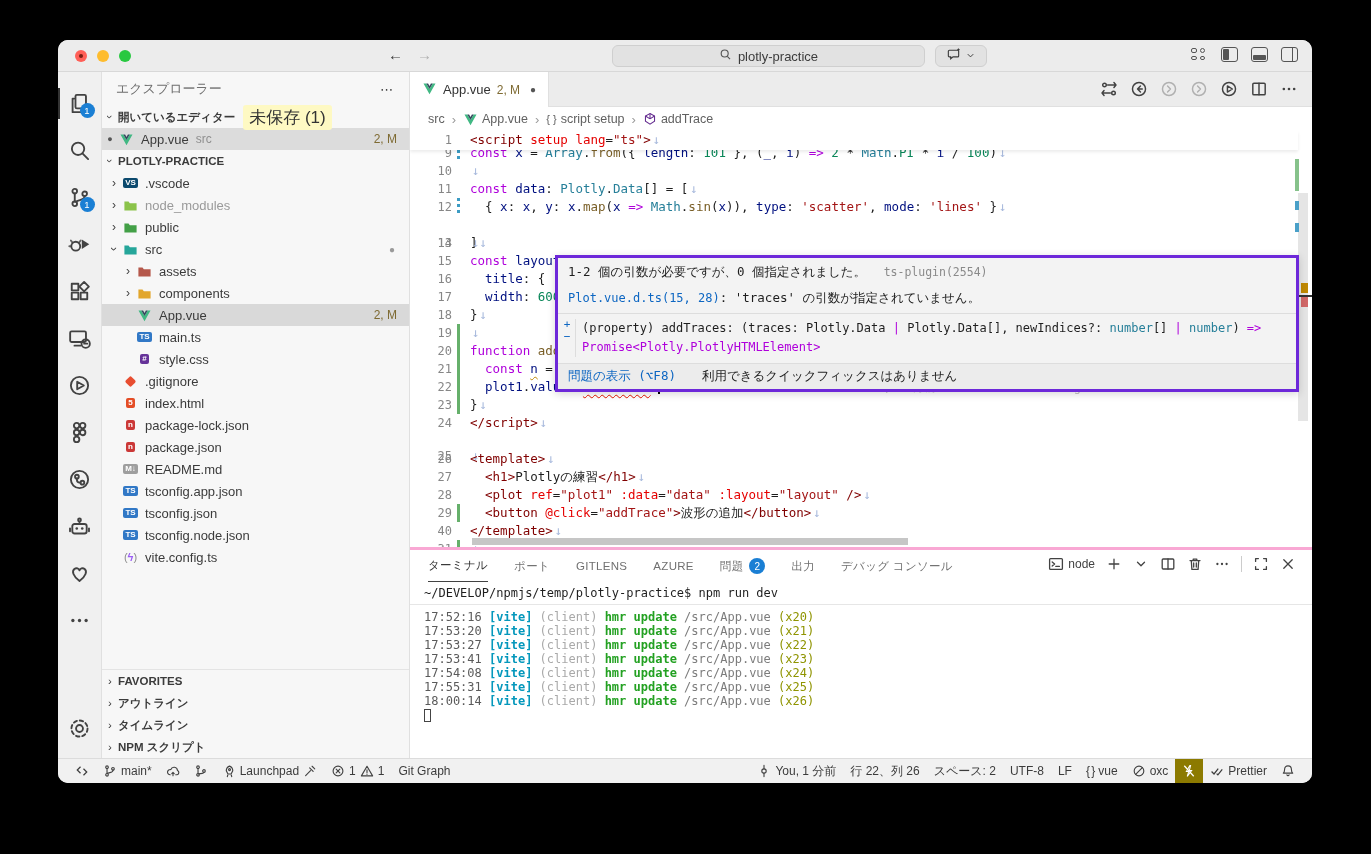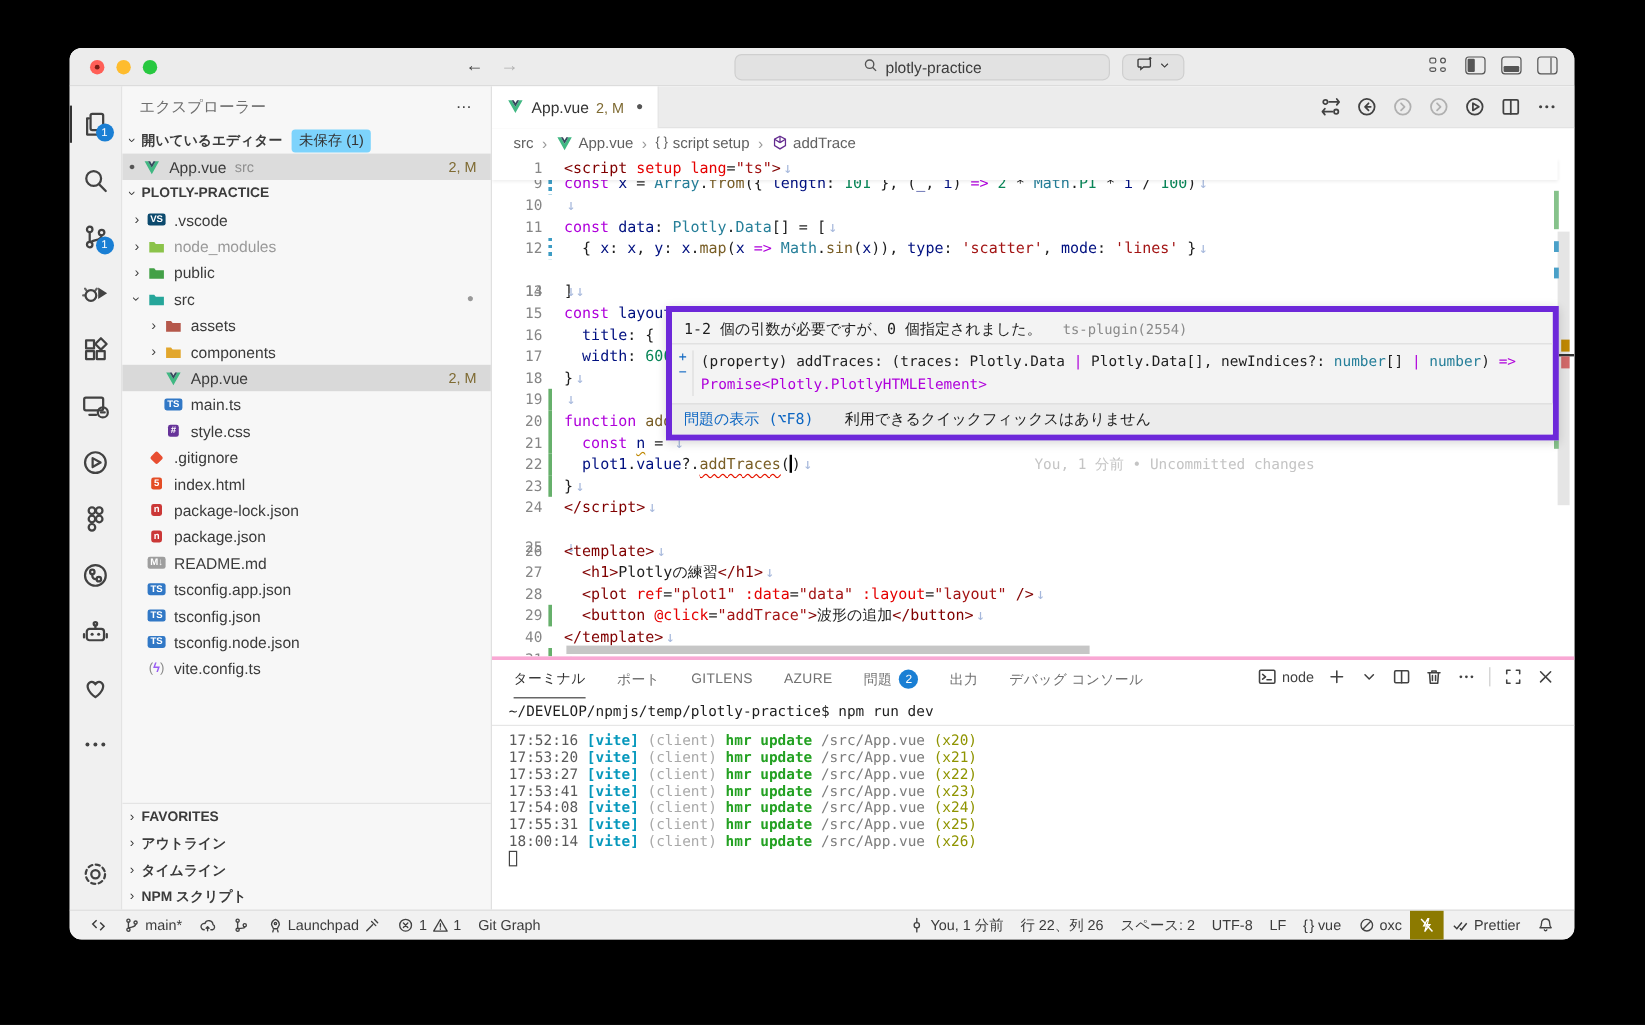--- a/index.html
+++ b/index.html
@@ -46,21 +46,21 @@
   .row .arrow{width:16px;text-align:center;color:#424242;font-size:12px;flex:none;}
   .arrow.down{display:inline-block;transform:rotate(90deg);}
   .row .fic{width:17px;height:16px;flex:none;margin-right:6px;display:flex;align-items:center;justify-content:center;}
   .row .hint{color:#8f8f8f;margin-left:7px;font-size:12px;}
   .row .gitstat{margin-left:auto;margin-right:12px;color:#7e6a32;font-size:12px;}
   .row .moddot{margin-left:auto;margin-right:14px;color:#9a9a9a;font-size:10px;}
   .row.sel{background:#d9d9d9;}
   .row.dim > .lbl{color:#9a9a9a;}
   .sect{height:22px;display:flex;align-items:center;font-weight:700;font-size:11.5px;color:#3b3b3b;}
   .sect .arrow{width:16px;text-align:center;font-weight:400;}
-  .badge-gray{background:#7dd3fc;color:#333;font-size:12px;font-weight:400;border-radius:3px;padding:1px 6px;margin-left:8px;}
+  .badge-gray{background:#fef9c3;color:#333;font-size:17px;font-weight:400;border-radius:3px;padding:1px 6px;margin-left:8px;}
   .sb-bottom{position:absolute;left:0;right:0;bottom:0;border-top:1px solid #e4e4e4;}
   .dirty-dot{width:16px;text-align:center;font-size:9px;color:#555;flex:none;}
   .badgebox{font-size:8px;font-weight:700;color:#fff;border-radius:2px;padding:1px 2px;line-height:1;}
   
   .editorcol{flex:1;position:relative;background:#fff;}
   .tabbar{position:absolute;left:0;top:0;right:0;height:35px;background:#ececec;border-bottom:1px solid #e0e0e0;display:flex;}
   .tab{height:35px;background:#fff;border-right:1px solid #e0e0e0;display:flex;align-items:center;padding:0 12px;gap:6px;font-size:13px;color:#333;margin-bottom:-1px;}
   .tab .stat{color:#7e6a32;font-size:12px;}
   .tab .dot{font-size:10px;color:#555;margin-left:4px;}
   .editoracts{margin-left:auto;display:flex;align-items:center;gap:12px;padding-right:14px;color:#424242;}
@@ -84,21 +84,21 @@
   .erru{color:#795e26;text-decoration:underline wavy #e51400 1px;text-underline-offset:3px;}
   .warnu{color:#001080;text-decoration:underline wavy #bf8803 1px;text-underline-offset:3px;}
   .cursor{display:inline-block;width:1.6px;height:15px;background:#000;vertical-align:-3px;}
   .blame{position:absolute;left:452px;color:#c4c4c4;font-size:12px;}
   .sticky{position:absolute;left:0;top:0;right:14px;height:19px;background:#fff;box-shadow:0 2px 3px rgba(0,0,0,.08);z-index:5;}
   .hscroll{position:absolute;left:62px;top:407px;width:436px;height:7px;background:#c6c6c6;z-index:6;}
   
   .ruler{position:absolute;right:0;top:0;width:18px;height:416px;z-index:4;}
   .mk{position:absolute;}
   
-  .tooltip{position:absolute;left:145px;top:124px;width:744px;background:#f3f3f3;border:5px solid #6d28d9;
+  .tooltip{position:absolute;left:145px;top:124px;width:744px;background:#f3f3f3;border:3px solid #6d28d9;
     box-shadow:0 2px 8px rgba(0,0,0,.16);z-index:10;font-size:12.5px;color:#1e1e1e;}
   .tt-row{padding:4px 10px 2px 10px;line-height:19px;}
   .tt-src{color:#8a8a8a;font-family:"DejaVu Sans Mono","Liberation Mono",monospace;font-size:11.5px;margin-left:10px;}
   .tt-link{color:#0d66c2;font-family:"DejaVu Sans Mono","Liberation Mono",monospace;font-size:12px;}
   .tt-sig{border-top:1px solid #ddd;display:flex;padding:5px 10px 6px 4px;gap:6px;}
   .tt-pm{color:#0d66c2;font-size:11px;line-height:11px;display:flex;flex-direction:column;gap:1px;width:14px;text-align:center;border-right:1px solid #ddd;padding-right:3px;}
   .tt-code{font-size:12px;line-height:19px;white-space:pre-wrap;}
   .tt-status{border-top:1px solid #ddd;background:#ececec;padding:4px 10px;display:flex;gap:26px;font-size:12.5px;}
   .tt-status .act{color:#0d66c2;}
   .kw2{color:#af00db;} .type2{color:#267f99;} .mag{color:#af00db;}
@@ -604,20 +604,23 @@
         <div class="sticky" id="stickyline">
             <div class="cl" style="top: 0px;"><span class="num">1</span><span class="code"><span class="tag">&lt;script</span><span class="pln"> </span><span class="attr">setup</span><span class="pln"> </span><span class="attr">lang</span><span class="pln">=</span><span class="str">"ts"</span><span class="tag">&gt;</span><span class="eol">↓</span></span></div>
           </div>
         <div class="hscroll"></div>
 
         <div class="tooltip">
           <div class="tt-row">
             <span>1-2 個の引数が必要ですが、0 個指定されました。</span>
             <span class="tt-src">ts-plugin(2554)</span>
           </div>
+          <div class="tt-row" style="padding-bottom:5px">
+            <span class="tt-link">Plot.vue.d.ts(15, 28)</span><span>: 'traces' の引数が指定されていません。</span>
+          </div>
           <div class="tt-sig">
             <span class="tt-pm">
                 <span>+</span>
                 <span>−</span>
               </span>
             <span class="tt-code mono"><span id="sig1"><span class="pln">(</span><span class="pln">property</span><span class="pln">) </span><span class="pln">addTraces</span><span class="pln">: (</span><span class="pln">traces</span><span class="pln">: </span><span class="pln">Plotly.Data</span><span class="pln"> </span><span class="kw2">|</span><span class="pln"> </span><span class="pln">Plotly.Data</span><span class="pln">[], </span><span class="pln">newIndices</span><span class="pln">?: </span><span class="type2">number</span><span class="pln">[] </span><span class="kw2">|</span><span class="pln"> </span><span class="type2">number</span><span class="pln">) </span><span class="kw2">=&gt;</span></span><br><span id="sig2"><span class="mag">Promise&lt;Plotly.PlotlyHTMLElement&gt;</span></span></span>
           </div>
           <div class="tt-status">
             <span class="act">問題の表示 (⌥F8)</span>
             <span>利用できるクイックフィックスはありません</span>

